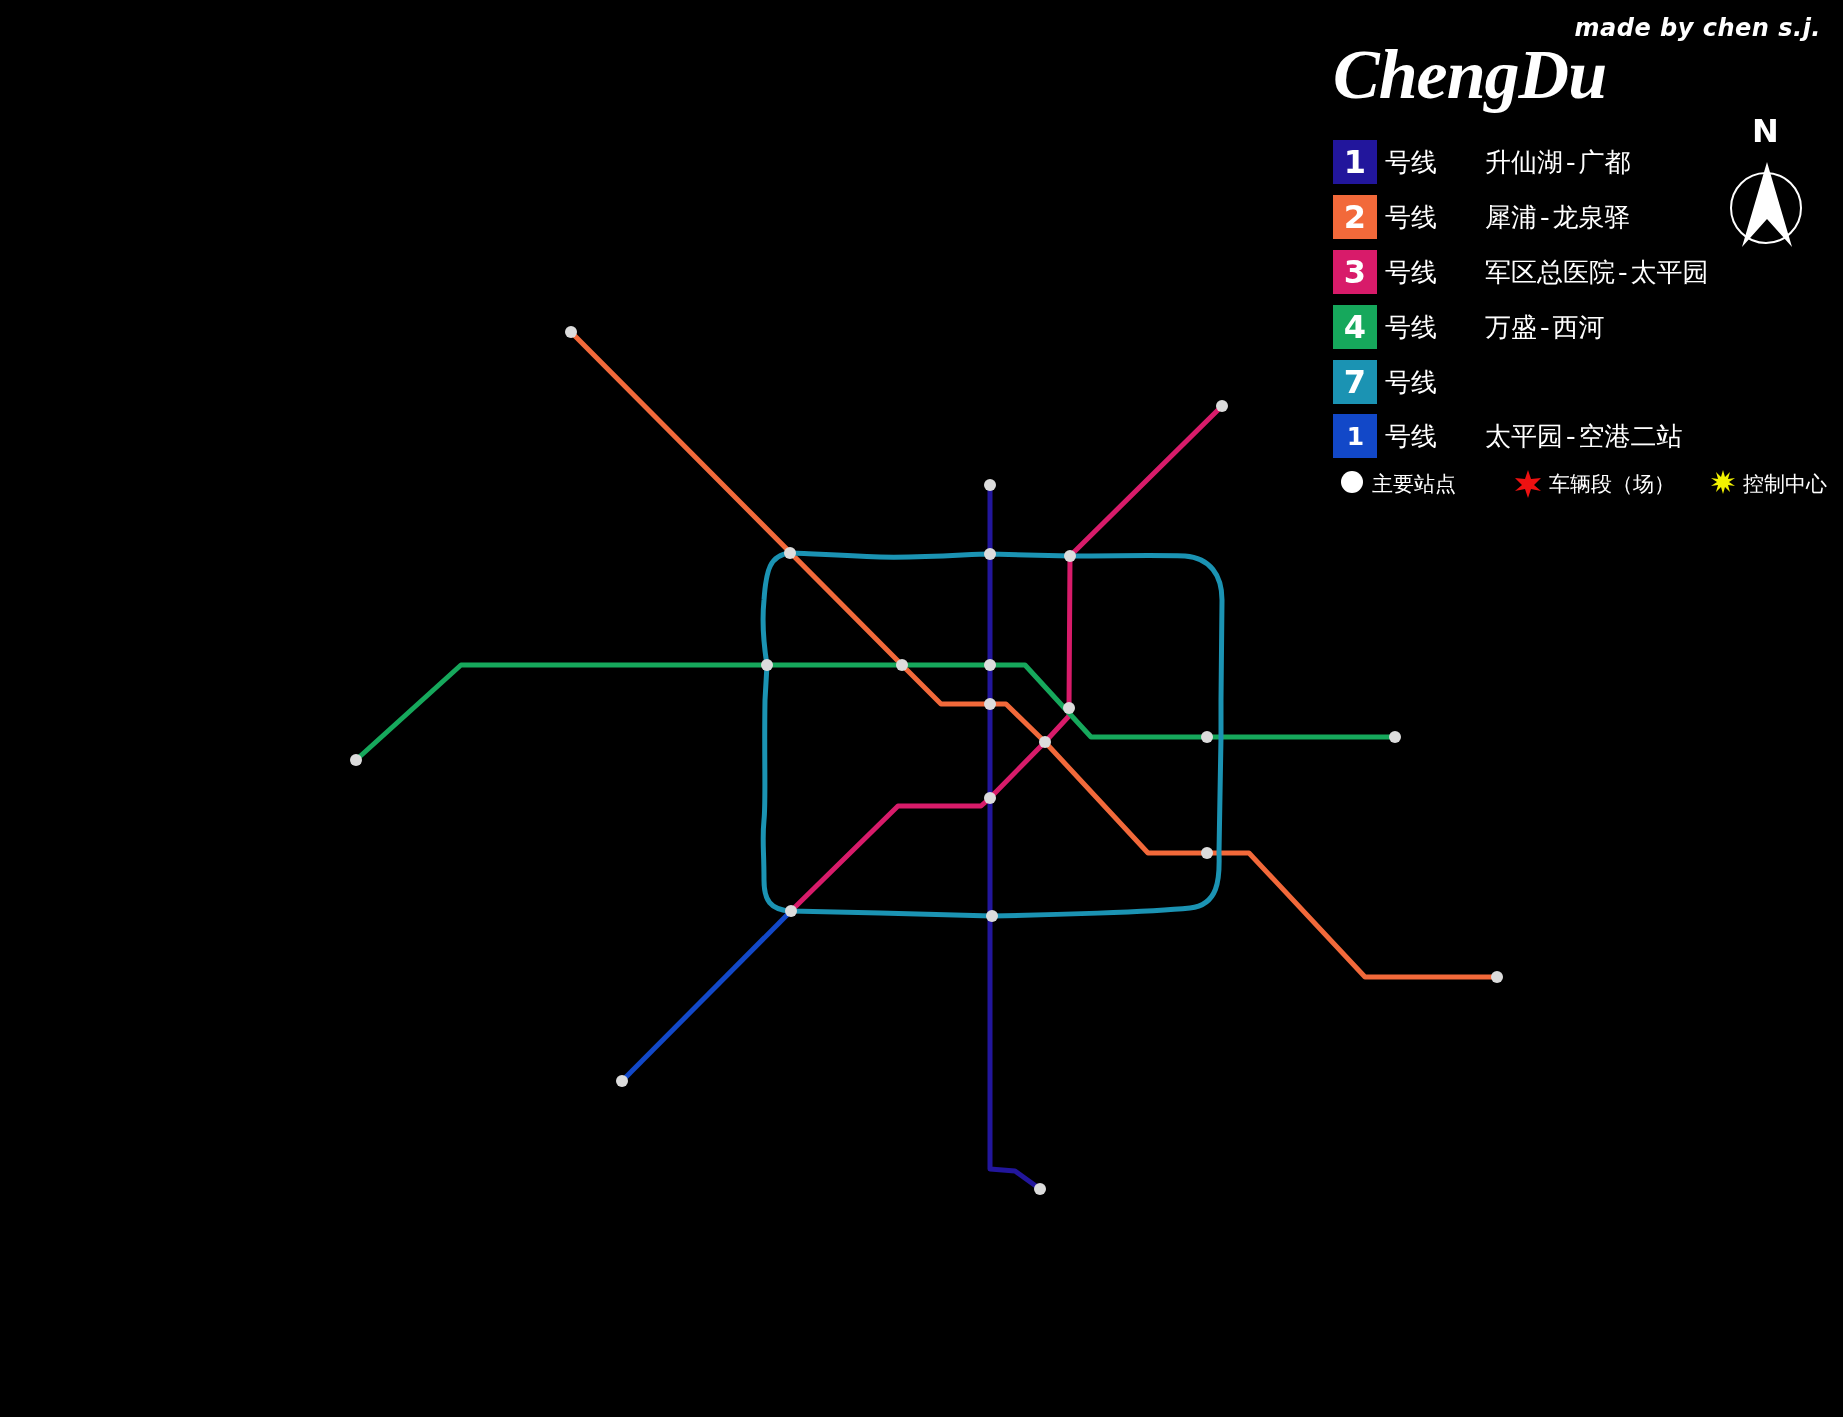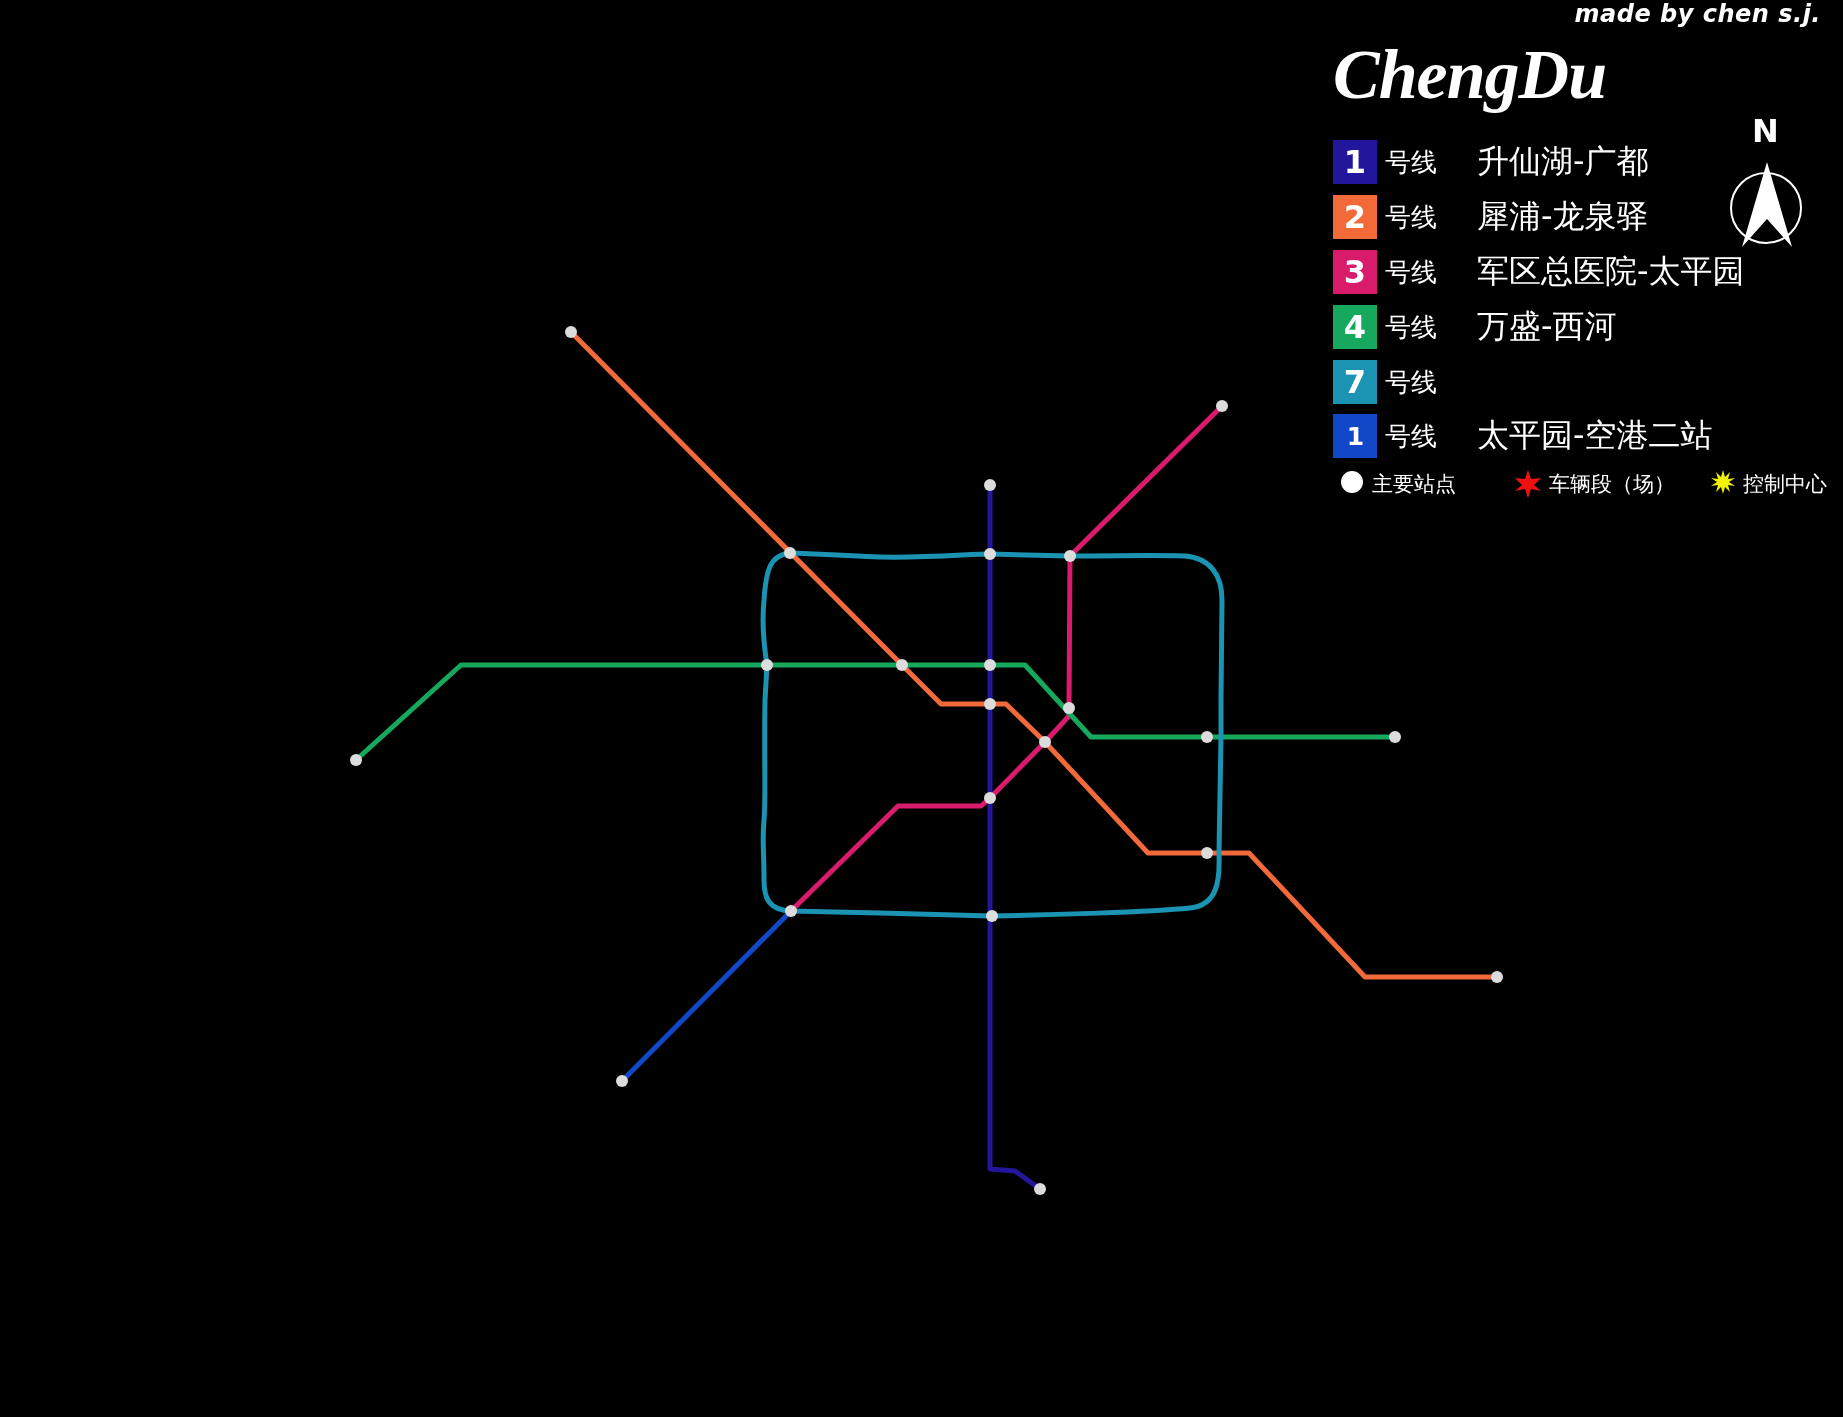--- a/index.html
+++ b/index.html
@@ -1,25 +1,25 @@
 <!DOCTYPE html>
 <html><head>
 <meta charset="utf-8">
 <style>
   html, body { margin:0; padding:0; background:#000; }
   body { width:1843px; height:1417px; position:relative; overflow:hidden; font-family:"DejaVu Sans", sans-serif; color:#fff; }
   svg.map { position:absolute; left:0; top:0; }
-  .credit { position:absolute; right:22px; top:0; font-family:"DejaVu Sans", sans-serif; font-weight:bold; font-style:italic; font-size:24px; letter-spacing:0.5px; }
+  .credit { position:absolute; right:22px; top:14px; font-family:"DejaVu Sans", sans-serif; font-weight:bold; font-style:italic; font-size:24px; letter-spacing:0.5px; }
   .title { position:absolute; left:1333px; top:40px; font-family:Liberation Serif, serif; font-weight:bold; font-style:italic; font-size:70px; letter-spacing:-1px; line-height:1; }
   .legend { position:absolute; left:1333px; top:140px; width:500px; }
   .row { position:absolute; left:0; height:44px; display:flex; align-items:center; }
   .box { width:44px; height:44px; display:flex; align-items:center; justify-content:center; font-family:"DejaVu Sans", sans-serif; font-weight:bold; font-size:32px; color:#fff; }
   .box.small { font-size:25px; letter-spacing:-1px; }
   .hx { margin-left:8px; font-size:26px; width:84px; }
-  .terms { font-size:32px; margin-left:8px; white-space:nowrap; }
+  .terms { font-size:26px; margin-left:16px; white-space:nowrap;font-family:Liberation Mono, monospace; }
   .footer { position:absolute; left:1340px; top:470px; width:500px; height:32px; font-size:21px; }
   .fitem { position:absolute; top:0; display:flex; align-items:flex-start; height:32px; }
   .fitem span.txt { margin-left:8px; white-space:nowrap; }
   .compass { position:absolute; left:1720px; top:112px; }
   .north { position:absolute; left:1752px; top:112px; font-weight:bold; font-size:32px; }
 </style>
 </head>
 <body>
 
 <svg class="map" width="1843" height="1417" viewBox="0 0 1843 1417">

